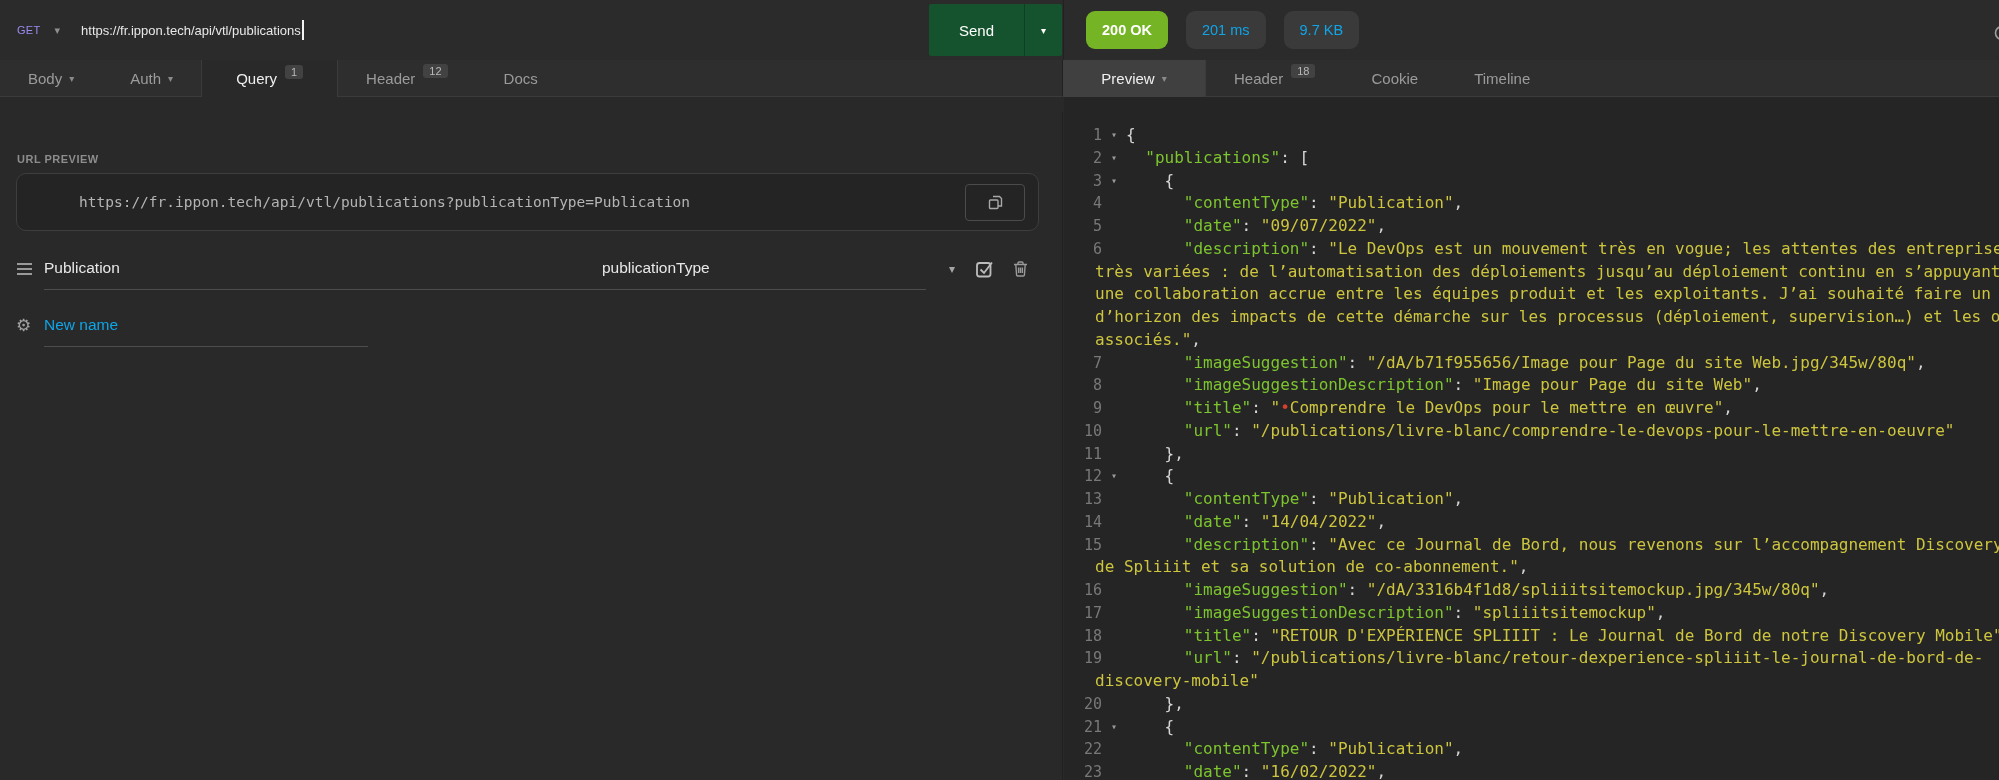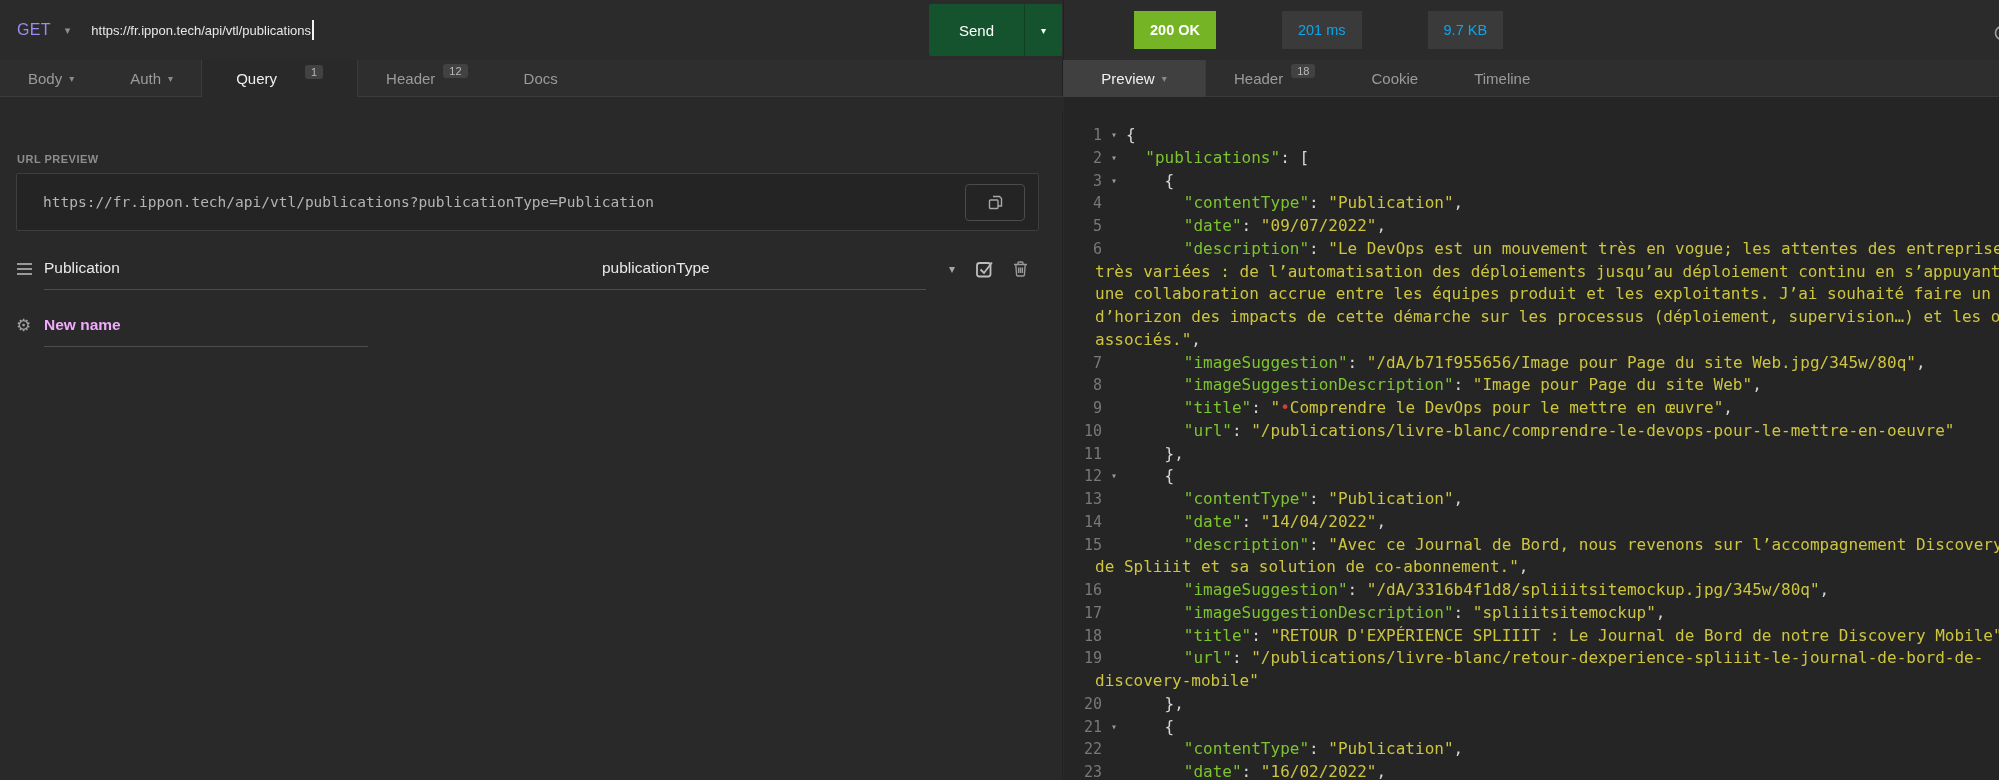--- a/index.html
+++ b/index.html
@@ -3,68 +3,68 @@
 <meta charset="utf-8">
 <style>
   html,body{margin:0;padding:0;background:#1e1e1e;}
   .app{position:relative;width:1999px;height:780px;overflow:hidden;background:#292929;
        font-family:"Liberation Sans",sans-serif;color:#ddd;}
 
   
   .topbar{position:absolute;top:0;left:0;right:0;height:60px;display:flex;background:#2b2b2b;
           border-bottom:1px solid #1d1d1d;}
   .req-bar{width:1063px;flex:none;position:relative;display:flex;align-items:center;border-right:1px solid #212121;}
-  .method{color:#9a8cf0;font-size:16px;margin-left:17px;letter-spacing:.3px;}
+  .method{color:#9a8cf0;font-size:11px;margin-left:17px;letter-spacing:.3px;}
   .m-caret{color:#8f8f8f;font-size:11px;margin-left:14px;}
   .url-text{margin-left:21px;font-size:13px;color:#e8e8e8;white-space:nowrap;}
   .cursor{display:inline-block;width:2px;height:20px;background:#f2f2f2;vertical-align:-4px;margin-left:1px;}
   .send-btn{position:absolute;right:1px;top:4px;bottom:4px;display:flex;align-items:stretch;
             background:#14532d;border-radius:2px;overflow:hidden;cursor:pointer;}
   .send-main{width:95px;display:flex;align-items:center;justify-content:center;color:#fff;font-size:15px;}
   .send-caret{width:37px;display:flex;align-items:center;justify-content:center;color:#fff;font-size:10px;
               border-left:1px solid rgba(0,0,0,.22);}
   .res-bar{flex:1;display:flex;align-items:center;padding-left:22px;gap:18px;position:relative;}
-  .chip{height:38px;padding:0 16px;display:flex;align-items:center;border-radius:0;font-size:14.5px;white-space:nowrap;margin-left:48px;}
+  .chip{height:38px;padding:0 16px;display:flex;align-items:center;border-radius:9px;font-size:14.5px;white-space:nowrap;}
   .chip-green{background:#75b525;color:#fff;font-weight:600;}
   .chip-gray{background:#3a3a3a;color:#0ea5e9;}
   .corner-glyph{position:absolute;right:-9px;top:24px;color:#9f9f9f;}
 
   
   .tabsrow{position:absolute;top:60px;left:0;right:0;height:37px;display:flex;}
   .tabbar{display:flex;align-items:stretch;background:#2e2e2e;border-bottom:1px solid #3b3b3b;box-sizing:border-box;}
   .tabbar.left{width:1063px;flex:none;border-right:1px solid #212121;}
   .tabbar.right{flex:1;}
   .tab{display:flex;align-items:center;padding:0 28px;font-size:15px;color:#9b9b9b;cursor:pointer;white-space:nowrap;}
   .tab .t-caret{font-size:10px;margin-left:7px;color:#8a8a8a;}
   .tab .badge{font-size:11px;color:#b9b9b9;background:#424242;border-radius:3px;padding:1px 6px;margin-left:8px;
               position:relative;top:-7px;}
   .tab.active{color:#efefef;background:#292929;border-left:1px solid #3b3b3b;border-right:1px solid #3b3b3b;
               margin-bottom:-1px;}
-  .tab.q-active{padding:0 34px;gap:20px;}
+  .tab.q-active{padding:0 34px;}
   .tab.p-active{background:#404040;border-left:none;padding:0 22px 0 22px;width:98px;justify-content:center;}
 
   
   .pane-left{position:absolute;top:112px;left:0;width:1063px;bottom:0;background:#292929;
              border-right:1px solid #212121;box-sizing:border-box;}
   .urlprev-label{position:absolute;top:41px;left:17px;font-size:11px;font-weight:700;letter-spacing:.5px;color:#8d8d8d;}
   .urlprev-box{position:absolute;top:61px;left:16px;width:1023px;height:58px;background:#242424;
-               border:1px solid #3e3e3e;border-radius:2px;box-sizing:border-box;display:flex;align-items:center;}
+               border:1px solid #3e3e3e;border-radius:10px;box-sizing:border-box;display:flex;align-items:center;padding-left:36px;}
   .urlprev-text{font-family:"DejaVu Sans Mono",monospace;font-size:14.5px;color:#b4b4b4;margin-left:26px;white-space:nowrap;}
   .copy-btn{position:absolute;right:13px;top:10px;width:60px;height:37px;border:1px solid #4b4b4b;border-radius:4px;
             display:flex;align-items:center;justify-content:center;cursor:pointer;background:transparent;}
   .params{position:absolute;top:128px;left:0;right:0;}
   .param-row{display:flex;align-items:center;height:57px;padding-left:16px;}
   .p-icon{width:28px;flex:none;display:flex;align-items:center;color:#a5a5a5;}
   .gear-glyph{font-size:17px;color:#a0a0a0;line-height:1;}
   .pfield{height:42px;display:flex;align-items:center;border-bottom:1px solid #4d4d4d;font-size:15.5px;
           color:#e8e8e8;box-sizing:border-box;}
   .pfield.name{width:324px;margin-right:10px;}
   .pfield.value{width:558px;}
   .pfield.value.wide{width:661px;}
-  .ph{color:#f0abfc;font-weight:bold;}
+  .ph{color:#0ea5e9;}
   .row-controls{display:flex;align-items:center;margin-left:13px;}
   .rc-caret{color:#a5a5a5;font-size:12px;margin-right:20px;cursor:pointer;}
   .rc-btn{margin-right:17px;cursor:pointer;display:flex;align-items:center;}
 
   
   .pane-right{position:absolute;top:97px;left:1064px;right:0;bottom:0;background:#252525;overflow:hidden;}
   .code{position:absolute;top:0;left:0;right:0;bottom:0;padding-top:27px;overflow:hidden;
         font-family:"DejaVu Sans Mono",monospace;font-size:16px;line-height:22.75px;white-space:pre;color:#d6d6d6;}
   .crow{height:22.75px;display:flex;overflow:hidden;}
   .crow.wrap{padding-left:31px;}

